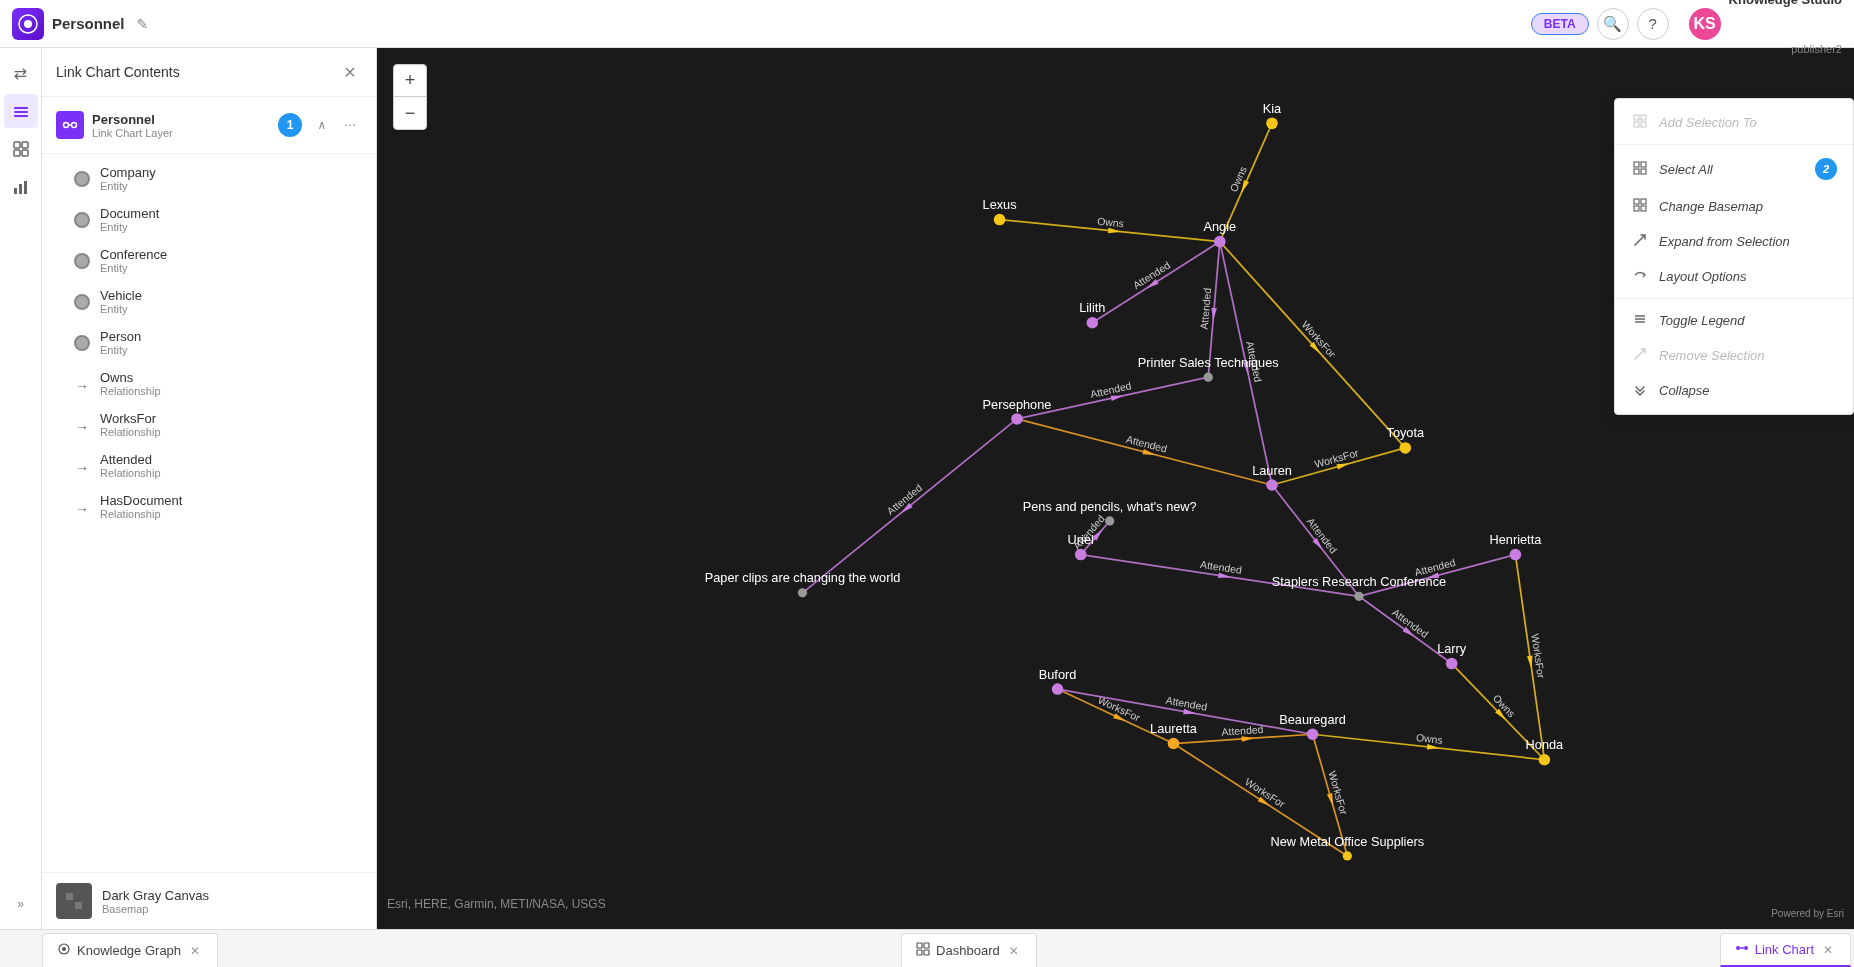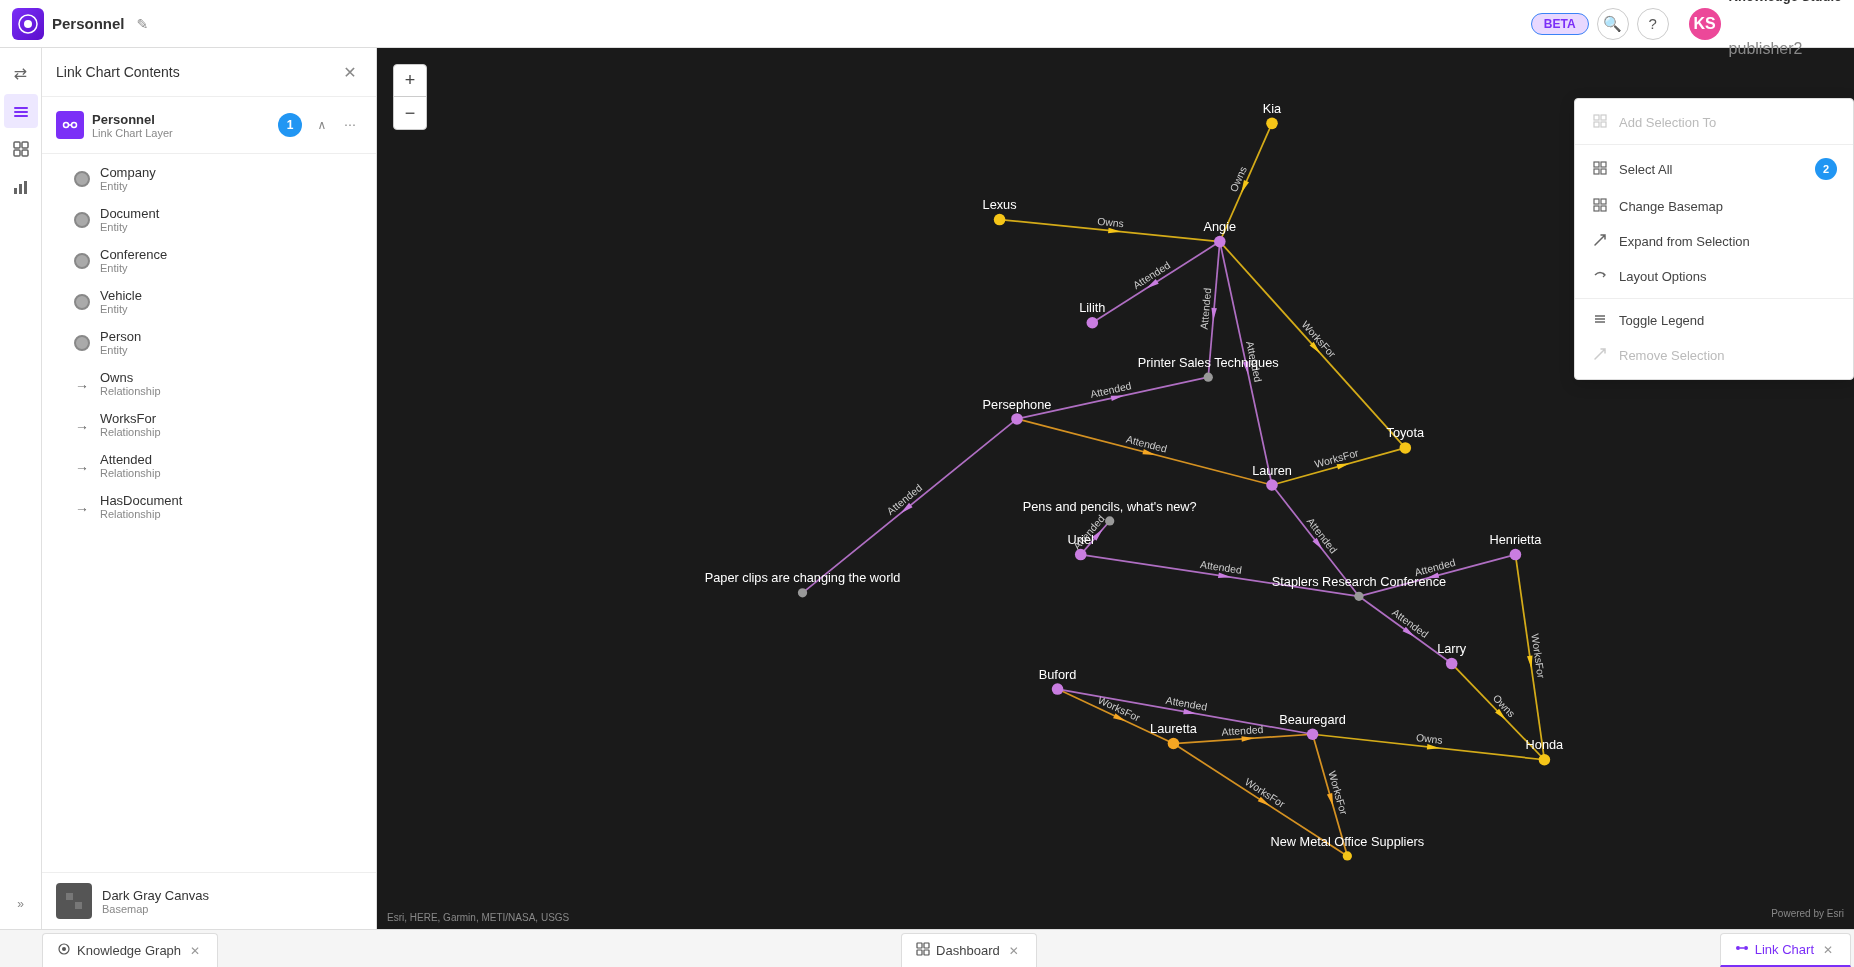--- a/index.html
+++ b/index.html
@@ -49,21 +49,21 @@
     }
     .user-avatar {
       width: 32px; height: 32px;
       background: #ec4899;
       border-radius: 50%;
       display: flex; align-items: center; justify-content: center;
       color: white; font-size: 16px; font-weight: 700; margin-left: 12px;
     }
     .user-info { display: flex; flex-direction: column; gap: 36px; }
     .user-name { font-size: 13px; font-weight: 600; color: #333; }
-    .user-role { font-size: 16px; color: #888; }
+    .user-role { font-size: 11px; color: #888; text-align: right; }
 
     
     .main-area {
       display: flex;
       flex: 1;
       overflow: hidden;
     }
 
     
     .icon-sidebar {
@@ -242,27 +242,28 @@
       cursor: pointer;
       display: flex; align-items: center; justify-content: center;
       font-size: 18px; font-weight: 300; color: #444;
     }
     .zoom-btn:first-child { border-bottom: 1px solid #ccc; }
 
     
     .context-menu {
       position: absolute;
       top: 50px; right: 0;
-      width: 280px;
+      width: 240px;
       background: #fff;
       border: 1px solid #ddd;
       border-radius: 4px;
       box-shadow: 0 4px 16px rgba(0,0,0,0.15);
       z-index: 200;
       padding: 6px 0;
+      font-style: italic;
     }
     .menu-item {
       display: flex; align-items: center;
       padding: 9px 16px;
       gap: 10px;
       cursor: pointer;
       color: #444; font-size: 13px;
     }
     .menu-item.disabled { color: #bbb; cursor: default; }
     .menu-icon { font-size: 14px; width: 18px; text-align: center; color: #666; }
@@ -273,22 +274,22 @@
       background: #2196F3;
       border-radius: 50%;
       display: flex; align-items: center; justify-content: center;
       color: white; font-size: 11px; font-weight: 700;
       margin-left: auto;
     }
 
     
     .map-attribution {
       position: absolute;
-      bottom: 6px; left: 10px;
-      color: #888; font-size: 10px;
+      bottom: 18px; left: 10px;
+      color: #888; font-size: 12px;
     }
     .map-attribution-right {
       position: absolute;
       bottom: 10px; right: 10px;
       color: #888; font-size: 10px;
     }
 
     
     .bottom-tabs {
       height: 38px;
@@ -750,20 +751,27 @@
               <line x1="2" y1="10" x2="12" y2="10" stroke="#666" stroke-width="1.5"></line>
             </svg></span>
           <span>Toggle Legend</span>
         </div>
         <div class="menu-item disabled">
           <span class="menu-icon"><svg width="14" height="14" viewBox="0 0 14 14" fill="none">
               <path d="M2 12 L12 2 M8 2 L12 2 L12 6" stroke="#ccc" stroke-width="1.5" stroke-linecap="round"></path>
             </svg></span>
           <span>Remove Selection</span>
         </div>
+        <div class="menu-item">
+          <span class="menu-icon"><svg width="14" height="14" viewBox="0 0 14 14" fill="none">
+              <path d="M3 5 L7 9 L11 5" stroke="#666" stroke-width="1.5" fill="none" stroke-linecap="round"></path>
+              <path d="M3 9 L7 13 L11 9" stroke="#666" stroke-width="1.5" fill="none" stroke-linecap="round"></path>
+            </svg></span>
+          <span>Collapse</span>
+        </div>
       </div>
 
   </div>
 
 </div>
 
 <div class="bottom-tabs" id="bottom-tabs">
 <div class="tab-item">
       <span class="tab-icon"><svg width="14" height="14" viewBox="0 0 14 14" fill="none">
           <circle cx="7" cy="7" r="5" stroke="#555" stroke-width="1.2" fill="none"></circle>

